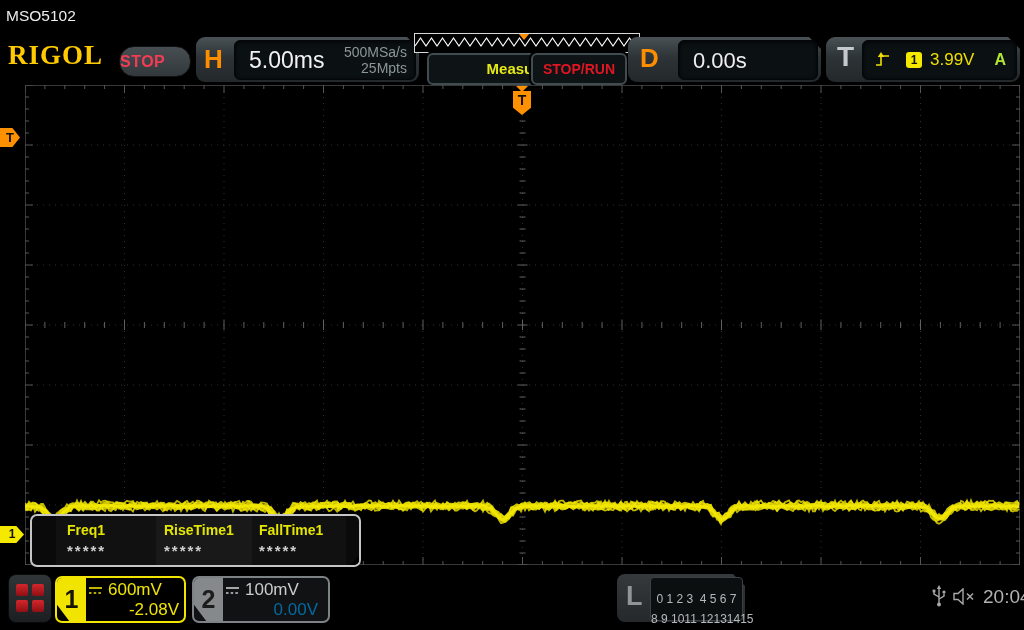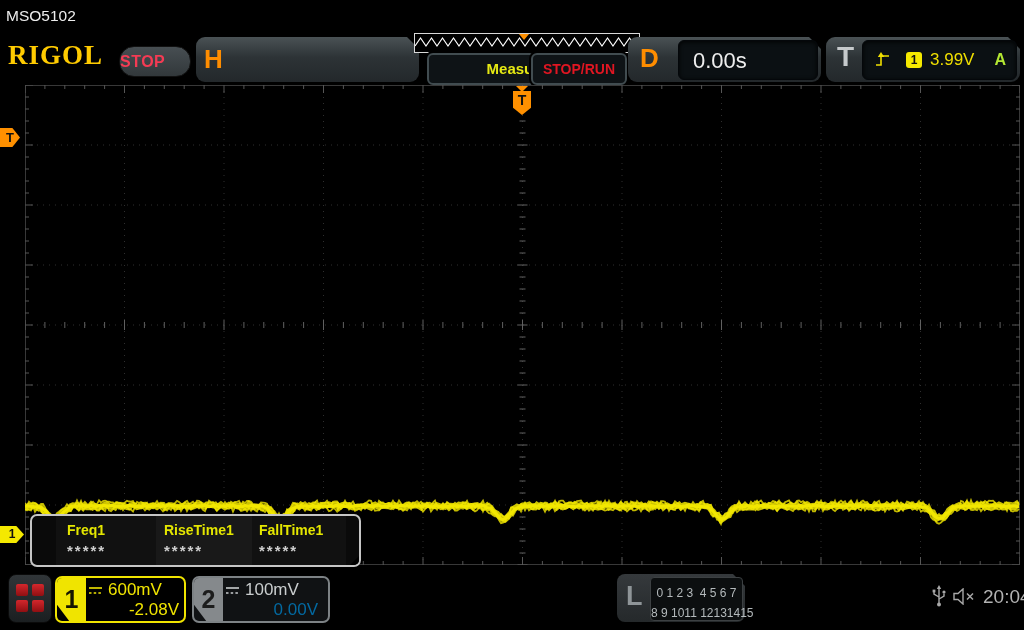--- a/index.html
+++ b/index.html
@@ -116,20 +116,27 @@
 <div class="abs" id="status-bar">
   <span class="model">MSO5102</span>
 </div>
 
 <div class="abs" id="brand">RIGOL</div>
 <div class="abs" id="run-state">STOP</div>
 
 <div class="abs panel-outer" id="h-panel">
   <div class="corner-cut"></div>
   <div class="hdr-letter" style="left:8px;top:7px;">H</div>
+  <div class="panel-inner">
+    <span id="h-timebase">5.00ms</span>
+    <div id="h-rates">
+      <div>500MSa/s</div>
+      <div>25Mpts</div>
+    </div>
+  </div>
 </div>
 
 <div class="abs" id="preview-strip">
   <svg id="zigzag-svg" width="222" height="16">
       <path d="M0,12 5.5,4 11,12 16.5,4 22,12 27.5,4 33,12 38.5,4 44,12 49.5,4 55,12 60.5,4 66,12 71.5,4 77,12 82.5,4 88,12 93.5,4 99,12 104.5,4 110,12 115.5,4 121,12 126.5,4 132,12 137.5,4 143,12 148.5,4 154,12 159.5,4 165,12 170.5,4 176,12 181.5,4 187,12 192.5,4 198,12 203.5,4 209,12 214.5,4 220,12 225.5,4 " fill="none" stroke="#ffffff" stroke-width="1.2"></path>
     </svg>
 </div>
 <div class="abs" id="preview-tri"></div>
 
 <div class="abs hdr-btn" id="measure-btn">Measure</div>
@@ -513,21 +520,21 @@
     </svg>
     <span>100mV</span>
   </div>
   <div class="ch-line2" style="color:#0369a1;right:12px;">0.00V</div>
 </div>
 
 <div class="abs" id="logic-block">
   <div class="cut"></div>
   <div id="logic-letter">L</div>
   <div id="logic-inner">
-    <div class="pre" style="margin-top:5px;">0 1 2 3  4 5 6 7</div>
+    <div class="pre" style="margin-top:11px;">0 1 2 3  4 5 6 7</div>
     <div class="pre">8 9 1011 12131415</div>
   </div>
 </div>
 
 <svg class="abs" style="left:930px;top:585px;" width="18" height="22" viewBox="0 0 18 22">
   <g stroke="#a8a8a8" stroke-width="1.4" fill="none">
     <line x1="9" y1="4" x2="9" y2="18"></line>
     <polyline points="9,12 4,9 4,6.5"></polyline>
     <polyline points="9,14 14,11 14,8.5"></polyline>
   </g>

